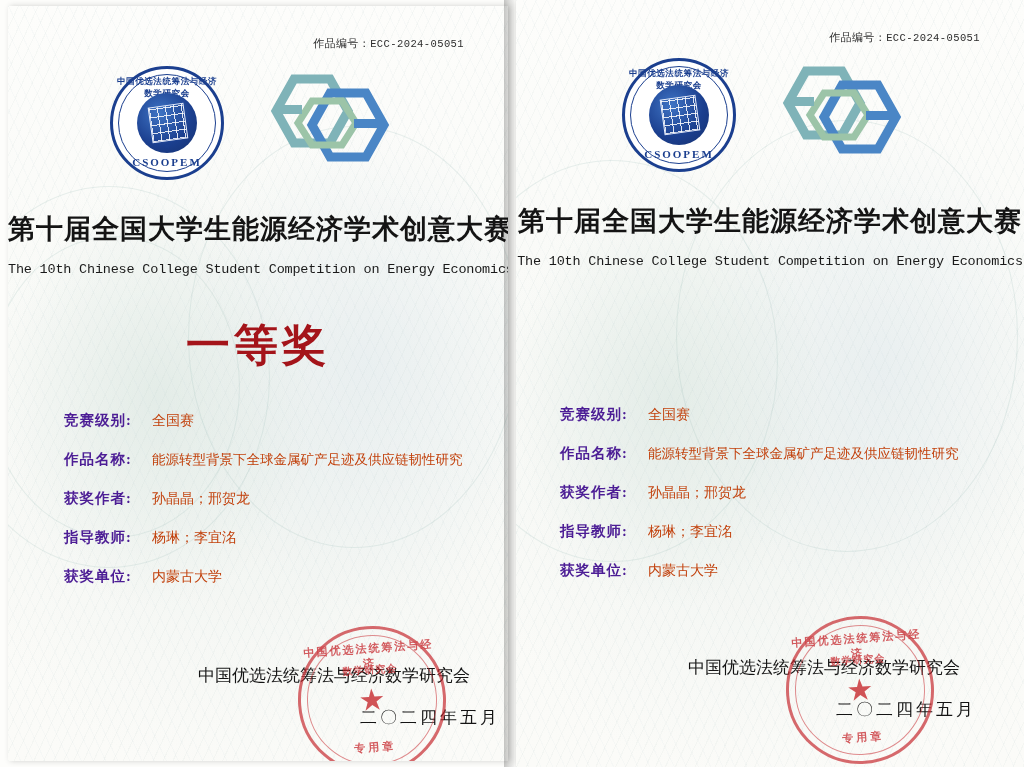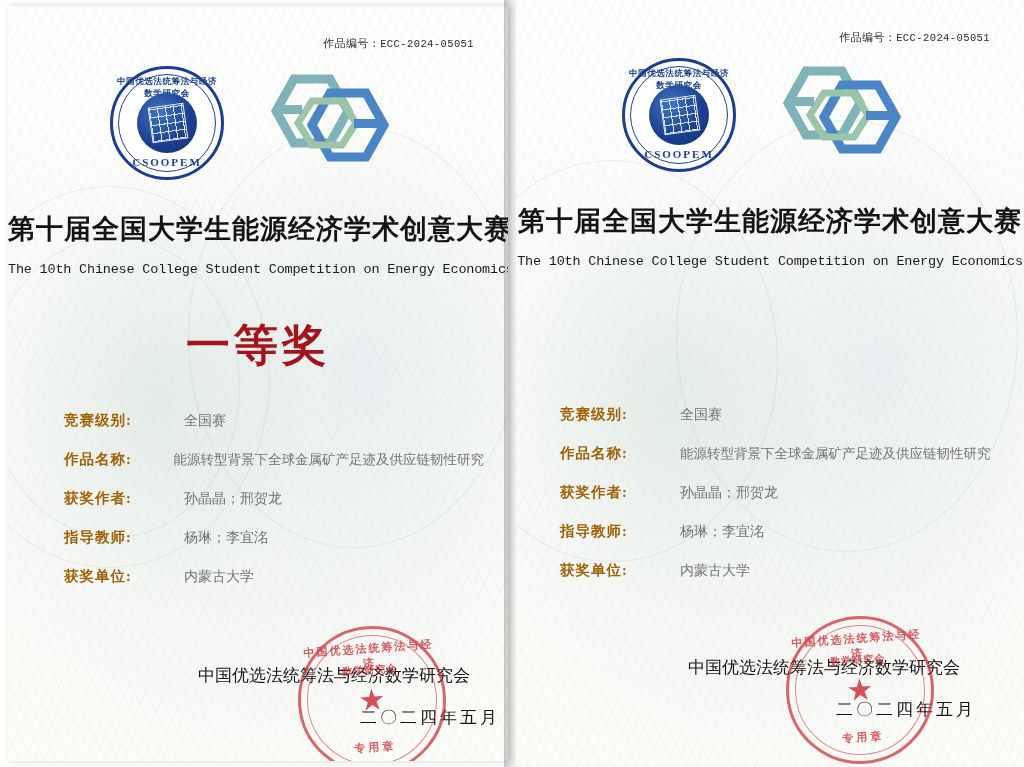--- a/index.html
+++ b/index.html
@@ -63,21 +63,21 @@
     border-radius:50%;
   }
   
   .inner {
     position: absolute;
     inset: 0;
     padding: 0 28px;
   }
   .code-row {
     position: absolute;
-    right: 34px;
+    right: 44px;
     top: 30px;
     font-size: 11px;
     letter-spacing: 0.4px;
     color: #2b2b2b;
     font-family: "Liberation Serif", serif;
     white-space: nowrap;
   }
   .code-row .code-label { font-size: 11px; }
   .code-row .code-val { font-family: "Liberation Mono", monospace; font-size: 10.5px; }
 
@@ -192,28 +192,27 @@
   }
   .field-row {
     display: flex;
     align-items: baseline;
     margin-bottom: 20px;
     white-space: nowrap;
   }
   .field-label {
     font-family: "Liberation Serif", serif;
     font-weight: bold;
-    color: #a16207;
+    color: #4c1d95;
     letter-spacing: 1px;
     text-align: justify;
   }
   .field-value {
     font-family: "Liberation Serif", serif;
-    color: #737373;
-    margin-left: 32px;
+    color: #c2410c;
   }
 
   .org {
     position: absolute;
     font-family: "Liberation Serif", serif;
     color: #141414;
     white-space: nowrap;
   }
   .date {
     position: absolute;

